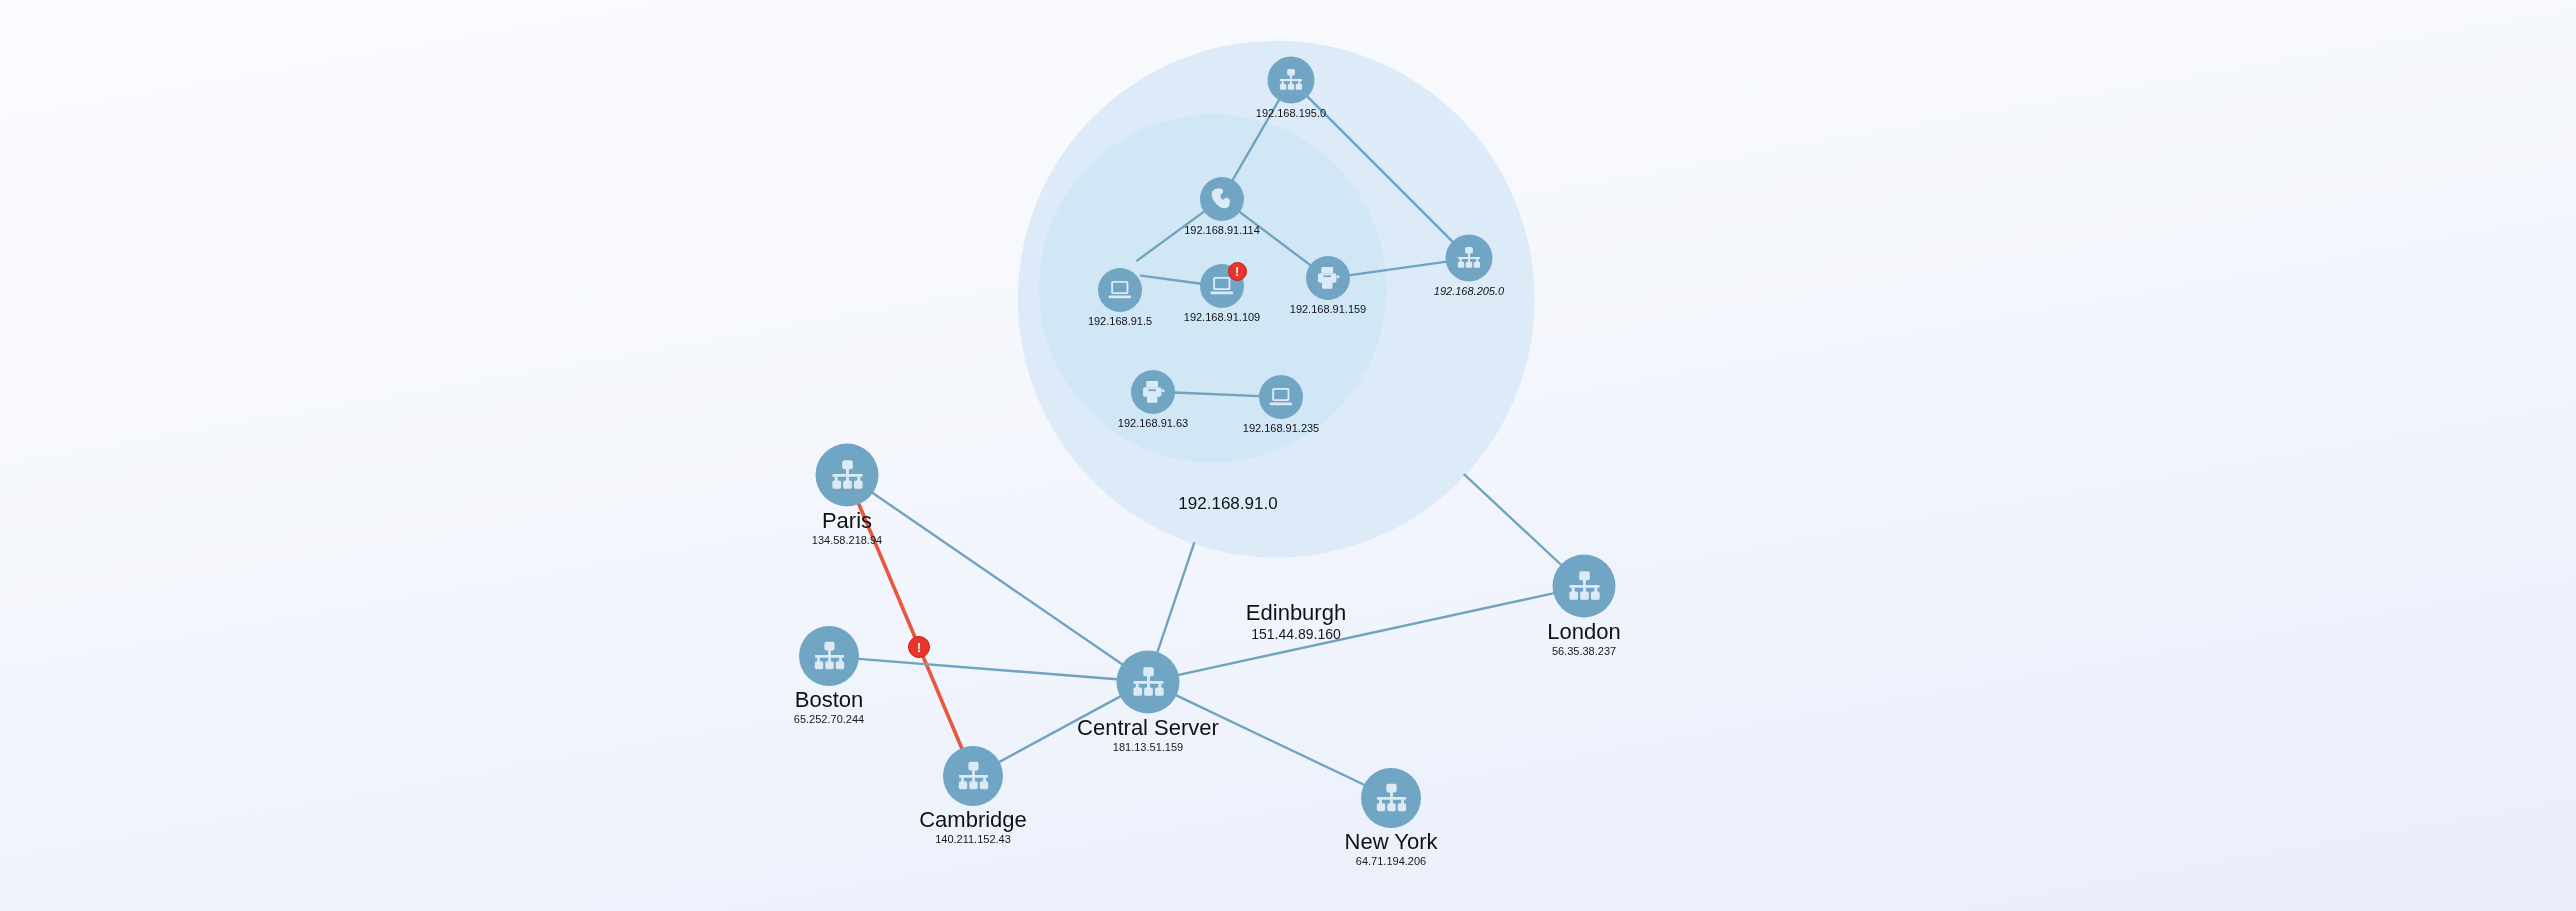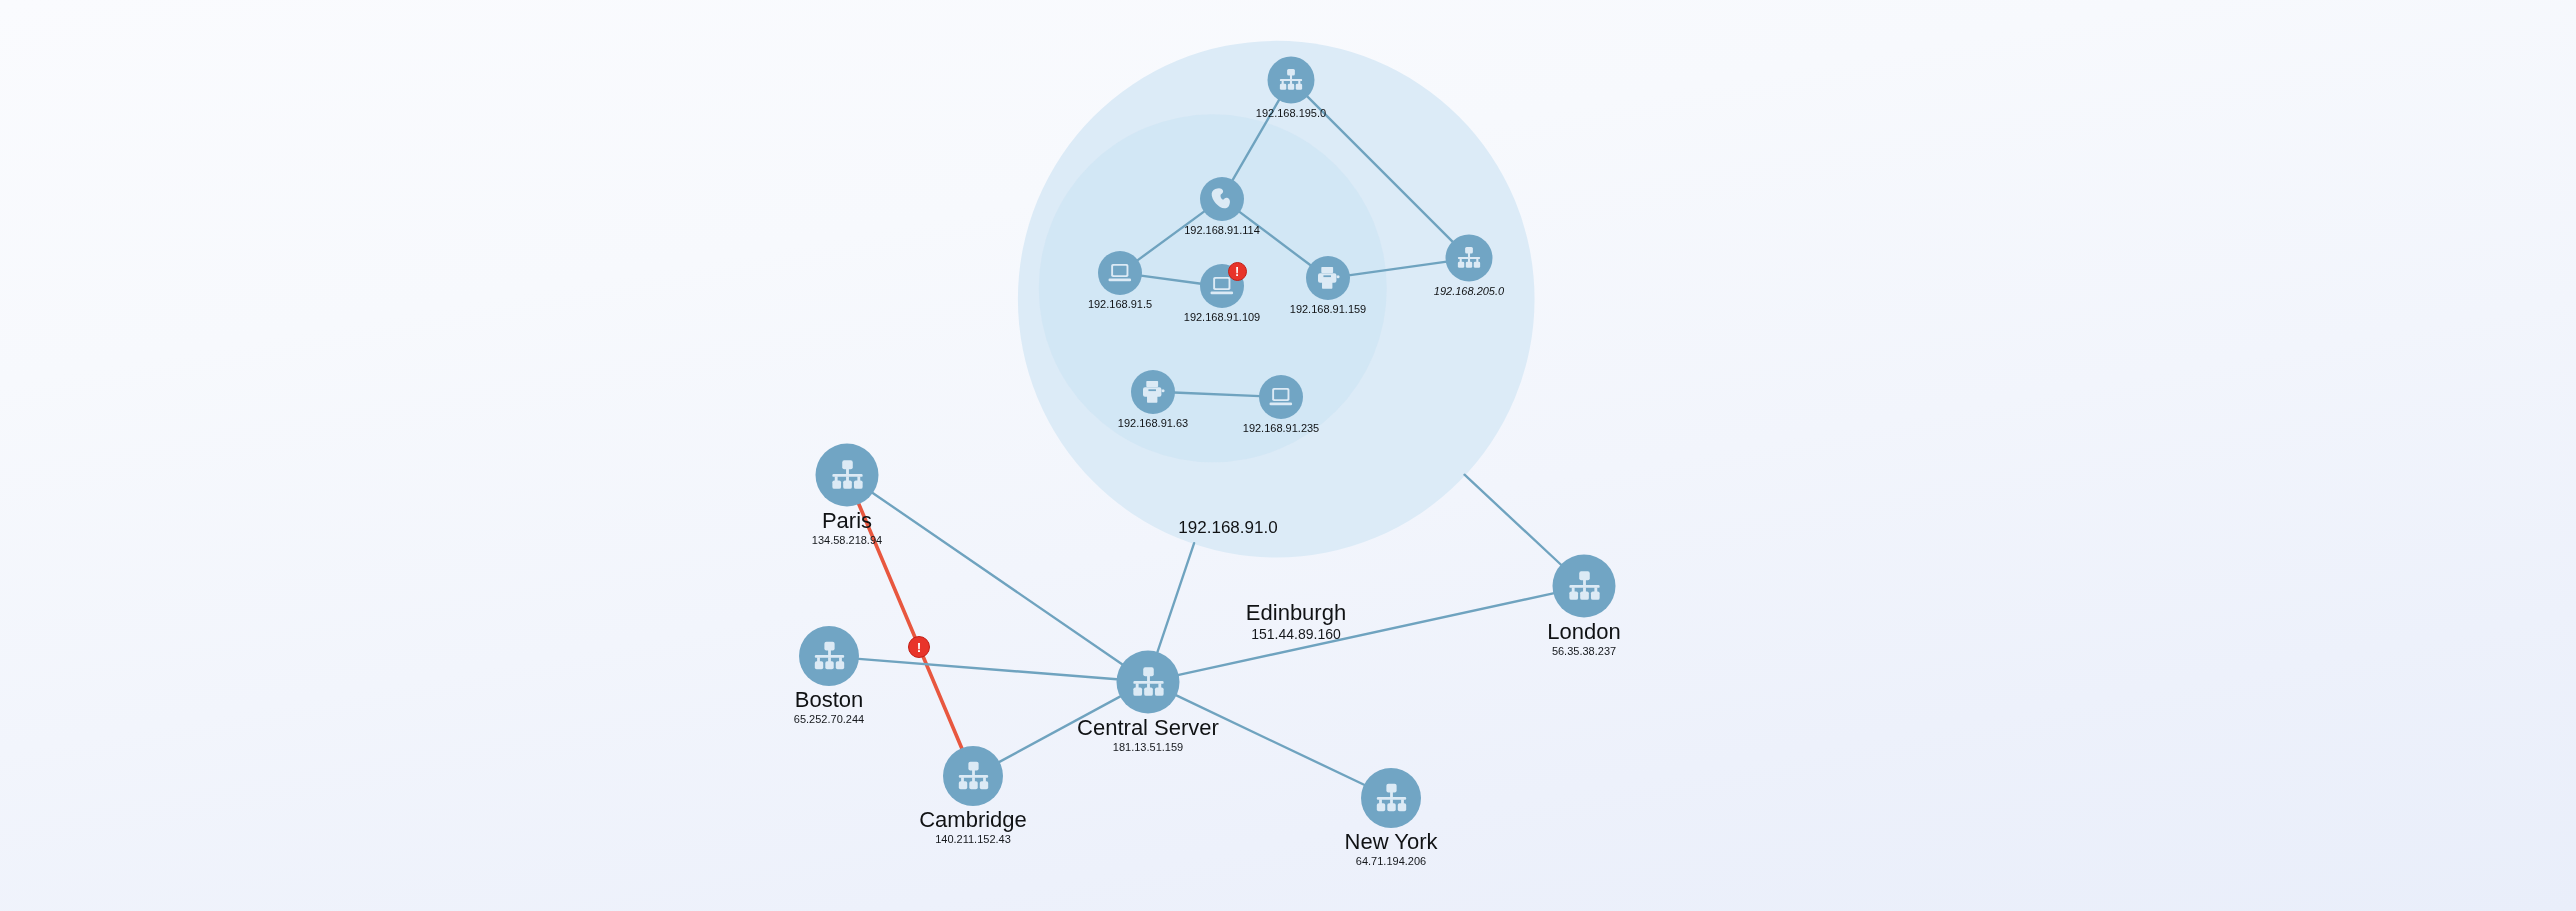--- a/index.html
+++ b/index.html
@@ -72,21 +72,20 @@
     transform: translate(-50%, 0);
     display: flex;
     flex-direction: column;
     align-items: center;
     white-space: nowrap;
   }
   .cluster-ip {
     color: #101214;
     font-size: 17px;
     line-height: 1.15;
-    margin-top: 24px;
   }
   .cluster-name {
     color: #101214;
     font-size: 22px;
     line-height: 1.15;
   }
   .cluster-sub {
     color: #15181c;
     font-size: 14px;
     line-height: 1.2;
@@ -212,21 +211,21 @@
           <svg width="23.6" height="23.6" viewBox="0 0 26 26">
             <g class="node-icon-fill">
               <path d="M 5.85 2.34 C 9.36 0.52, 13.00 1.04, 14.17 3.51 C 15.21 5.85, 13.39 7.28, 11.83 8.19 C 10.92 10.40, 12.22 13.00, 14.43 14.17 C 15.60 12.61, 17.29 11.05, 19.63 12.09 C 22.23 13.39, 22.75 17.03, 20.93 20.54 C 19.11 23.79, 14.95 24.31, 11.05 21.97 C 6.37 19.11, 2.73 14.17, 1.95 9.49 C 1.30 5.85, 2.99 3.77, 5.85 2.34 Z"></path>
             </g>
           </svg>
         </div>
         <div class="labels">
           <div class="label-ip-only">192.168.91.114</div>
         </div>
       </div>
-      <div class="node" style="left: 1120px; top: 273px;">
+      <div class="node" style="left: 1120px; top: 290px;">
         <div class="node-circle" style="width: 44px; height: 44px; background: rgb(113, 165, 196);">
           <svg width="23.6" height="23.6" viewBox="0 0 26 26">
             <g class="node-icon-fill">
               <rect x="3.51" y="3.38" width="18.98" height="14.17" rx="1.95"></rect>
               <rect x="5.59" y="5.33" width="14.82" height="10.27" rx="0.78" fill="#71a5c4"></rect>
               <rect x="0.52" y="19.37" width="24.96" height="2.99" rx="1.43"></rect>
             </g>
           </svg>
         </div>
         <div class="labels">

